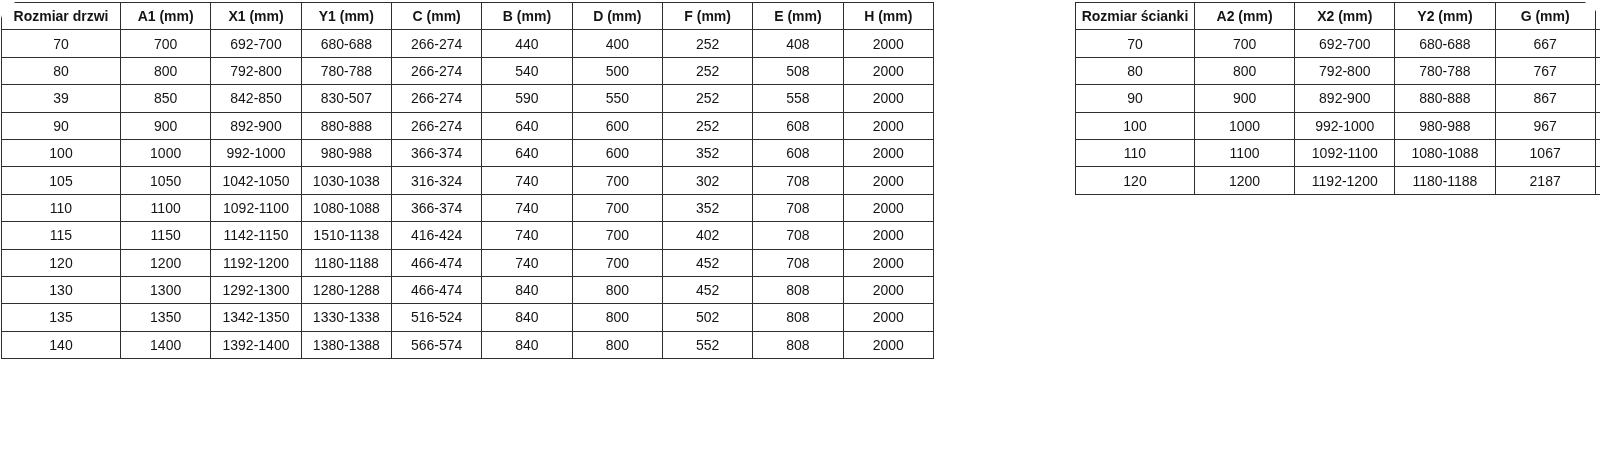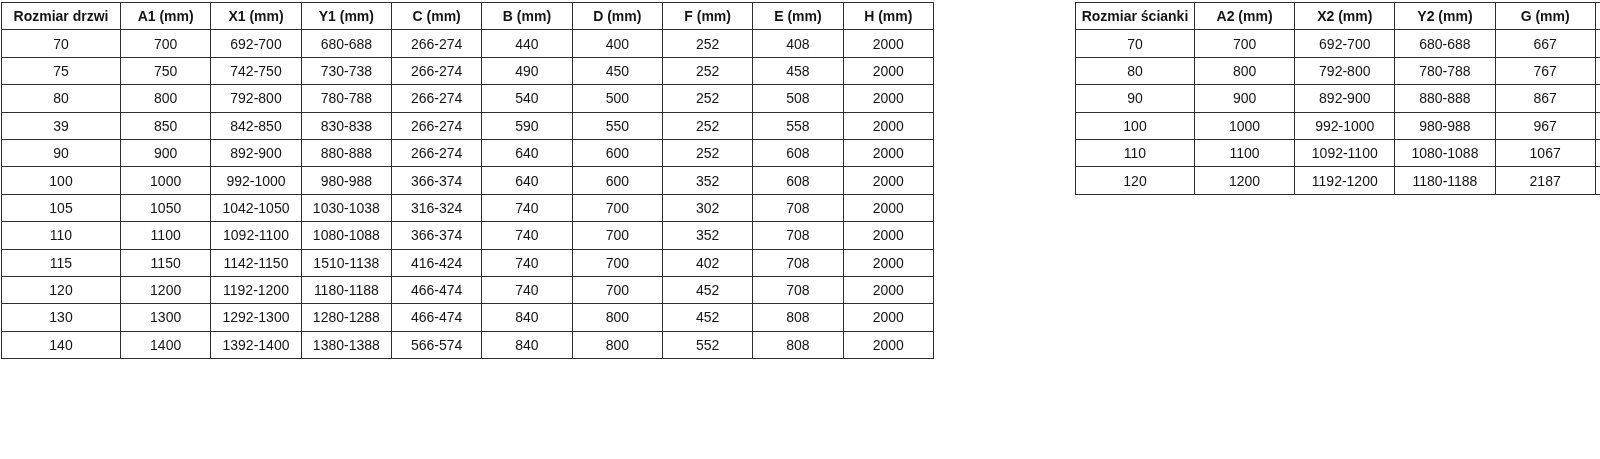--- a/index.html
+++ b/index.html
@@ -9,20 +9,21 @@
   }
   * { box-sizing: border-box; }
   html, body { margin: 0; padding: 0; background: var(--bg-color); }
   .canvas {
     position: relative;
     width: 1600px;
     height: 459px;
     background: var(--bg-color);
     font-family: "Liberation Sans", sans-serif;
     overflow: hidden;
+    border-radius: 25px;
   }
   table.spec {
     position: absolute;
     top: 2px;
     border-collapse: collapse;
     table-layout: fixed;
     background: var(--bg-color);
   }
   #door-table { left: 1px;  width: 933px; }
   #wall-table { left: 1027px; width: 621px; margin-left: 48px; }
@@ -67,48 +68,36 @@
           <td>692-700</td>
           <td>680-688</td>
           <td>266-274</td>
           <td>440</td>
           <td>400</td>
           <td>252</td>
           <td>408</td>
           <td>2000</td>
         </tr>
         <tr>
-          <td>75</td>
-          <td>750</td>
-          <td>742-750</td>
-          <td>730-738</td>
-          <td>266-274</td>
-          <td>490</td>
-          <td>450</td>
-          <td>252</td>
-          <td>458</td>
-          <td>2000</td>
-        </tr>
-        <tr>
           <td>80</td>
           <td>800</td>
           <td>792-800</td>
           <td>780-788</td>
           <td>266-274</td>
           <td>540</td>
           <td>500</td>
           <td>252</td>
           <td>508</td>
           <td>2000</td>
         </tr>
         <tr>
           <td>39</td>
           <td>850</td>
           <td>842-850</td>
-          <td>830-838</td>
+          <td>830-507</td>
           <td>266-274</td>
           <td>590</td>
           <td>550</td>
           <td>252</td>
           <td>558</td>
           <td>2000</td>
         </tr>
         <tr>
           <td>90</td>
           <td>900</td>
@@ -187,20 +176,32 @@
           <td>1292-1300</td>
           <td>1280-1288</td>
           <td>466-474</td>
           <td>840</td>
           <td>800</td>
           <td>452</td>
           <td>808</td>
           <td>2000</td>
         </tr>
         <tr>
+          <td>135</td>
+          <td>1350</td>
+          <td>1342-1350</td>
+          <td>1330-1338</td>
+          <td>516-524</td>
+          <td>840</td>
+          <td>800</td>
+          <td>502</td>
+          <td>808</td>
+          <td>2000</td>
+        </tr>
+        <tr>
           <td>140</td>
           <td>1400</td>
           <td>1392-1400</td>
           <td>1380-1388</td>
           <td>566-574</td>
           <td>840</td>
           <td>800</td>
           <td>552</td>
           <td>808</td>
           <td>2000</td>

